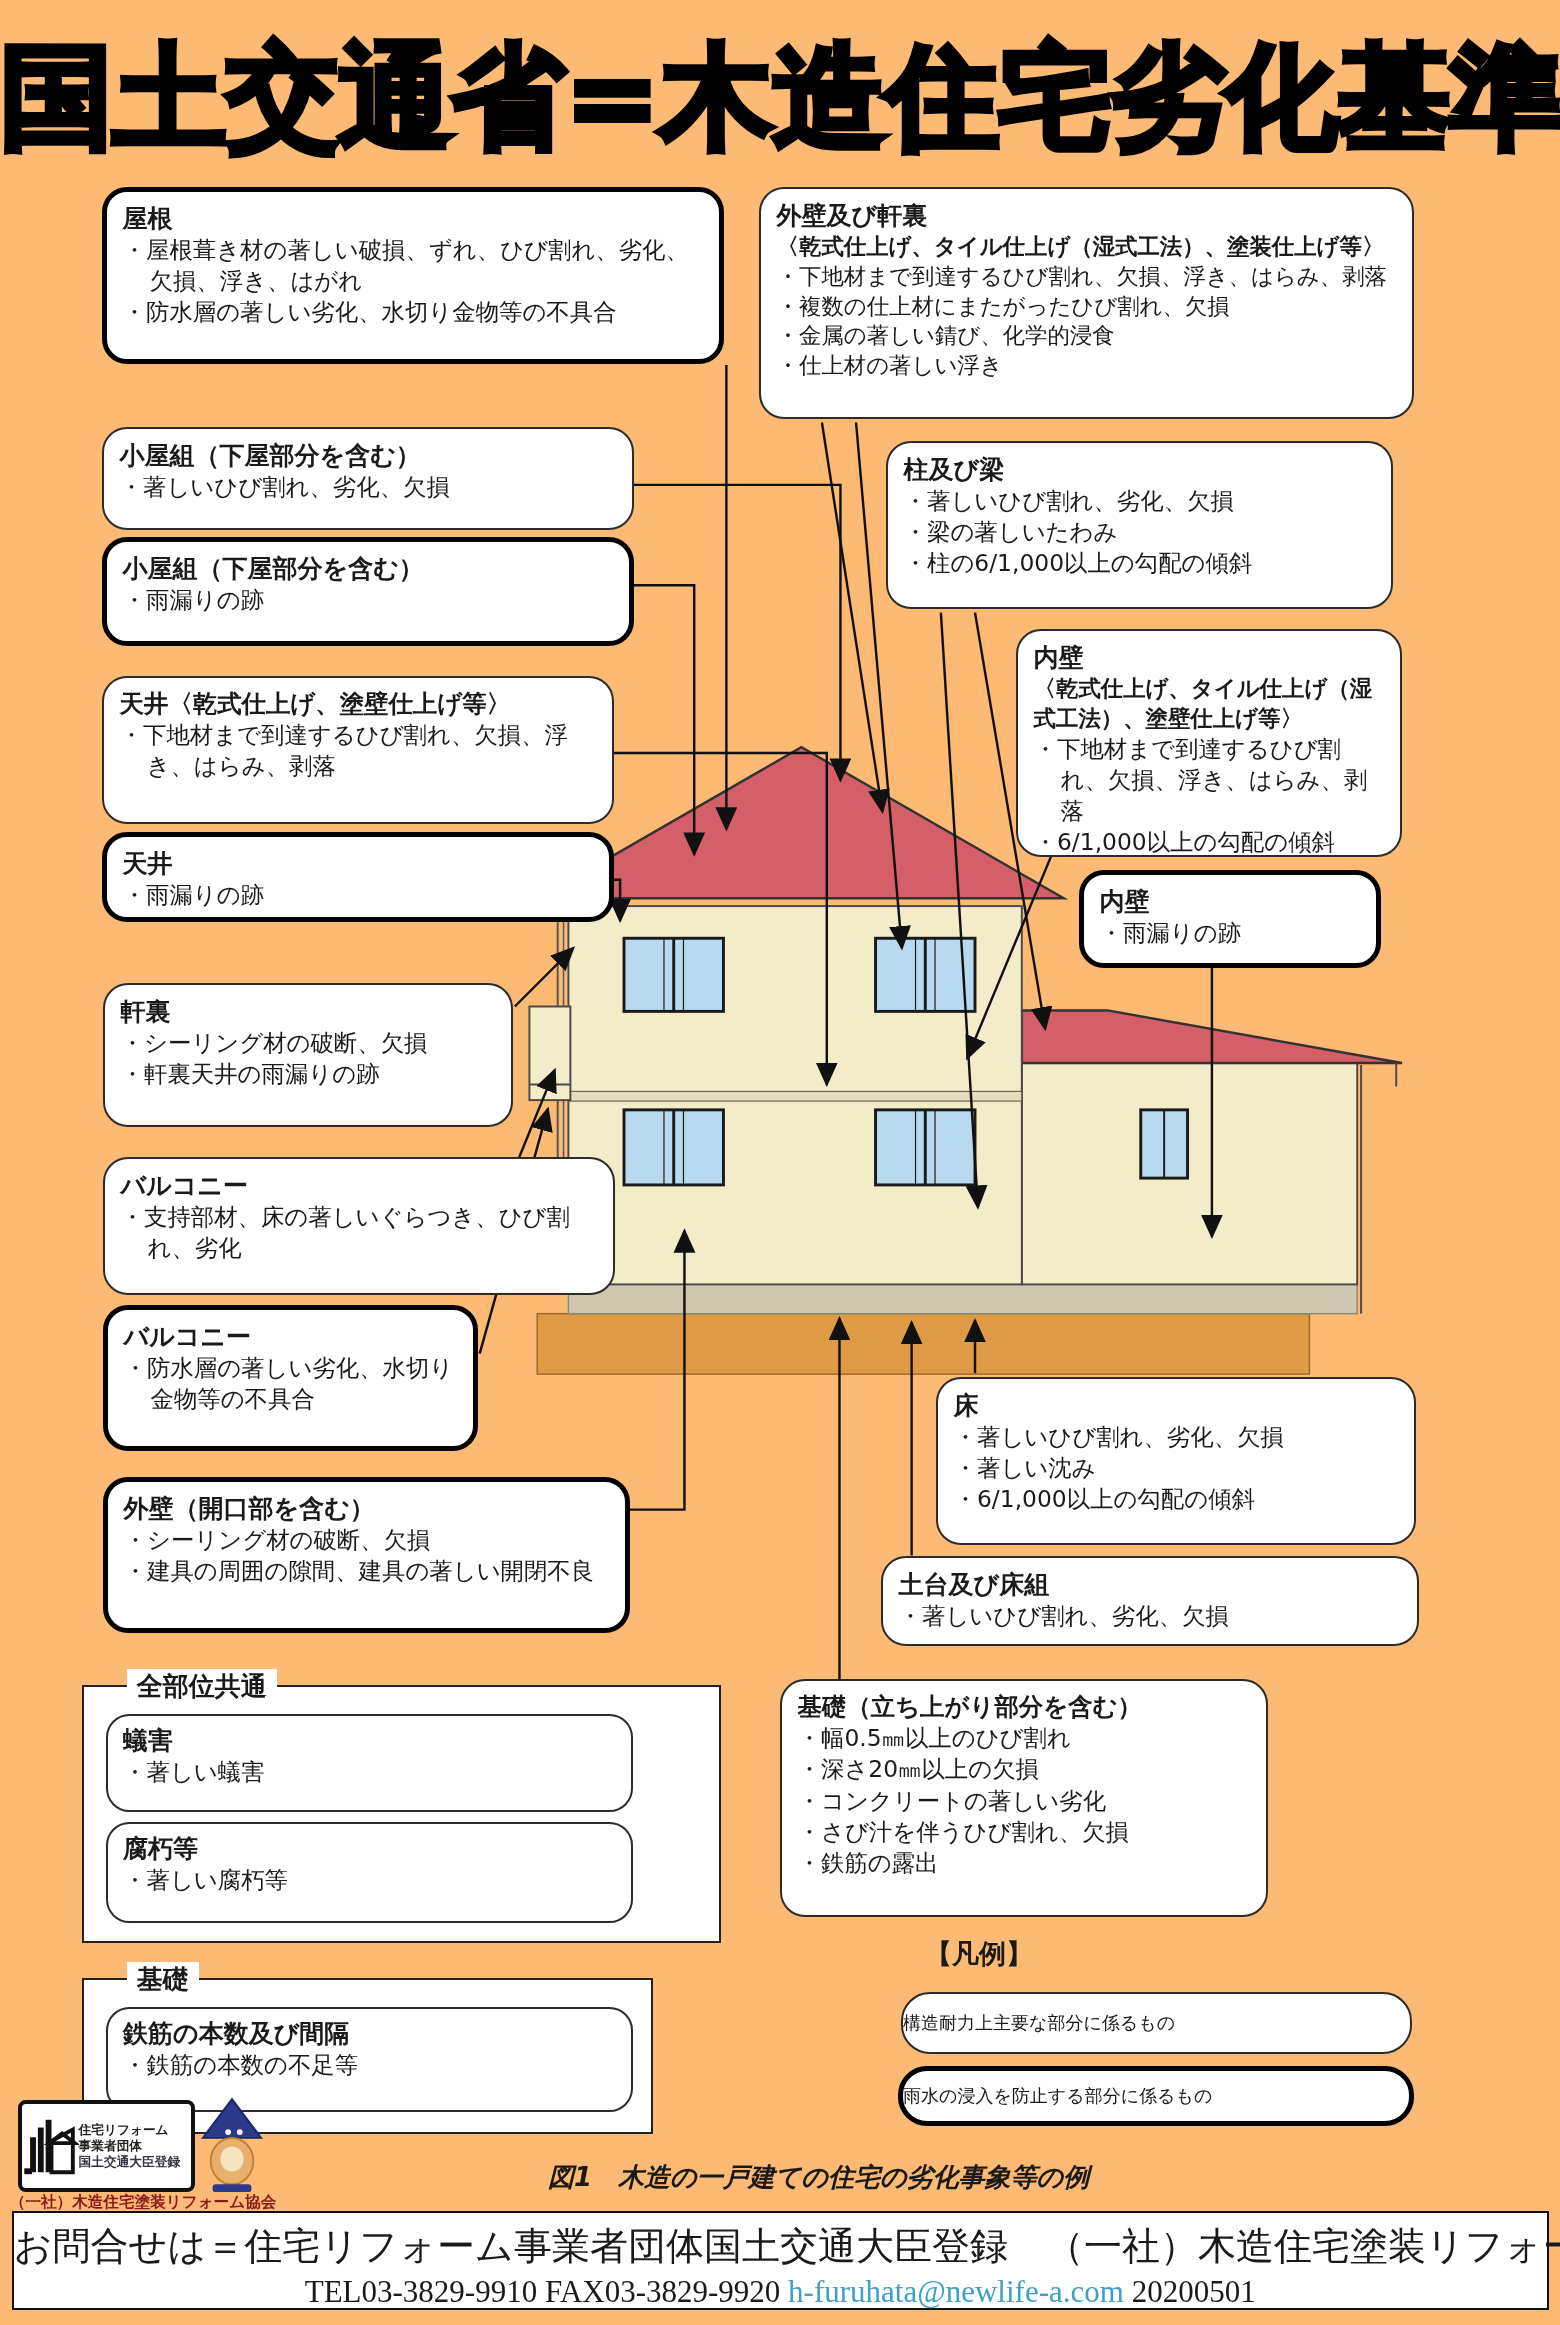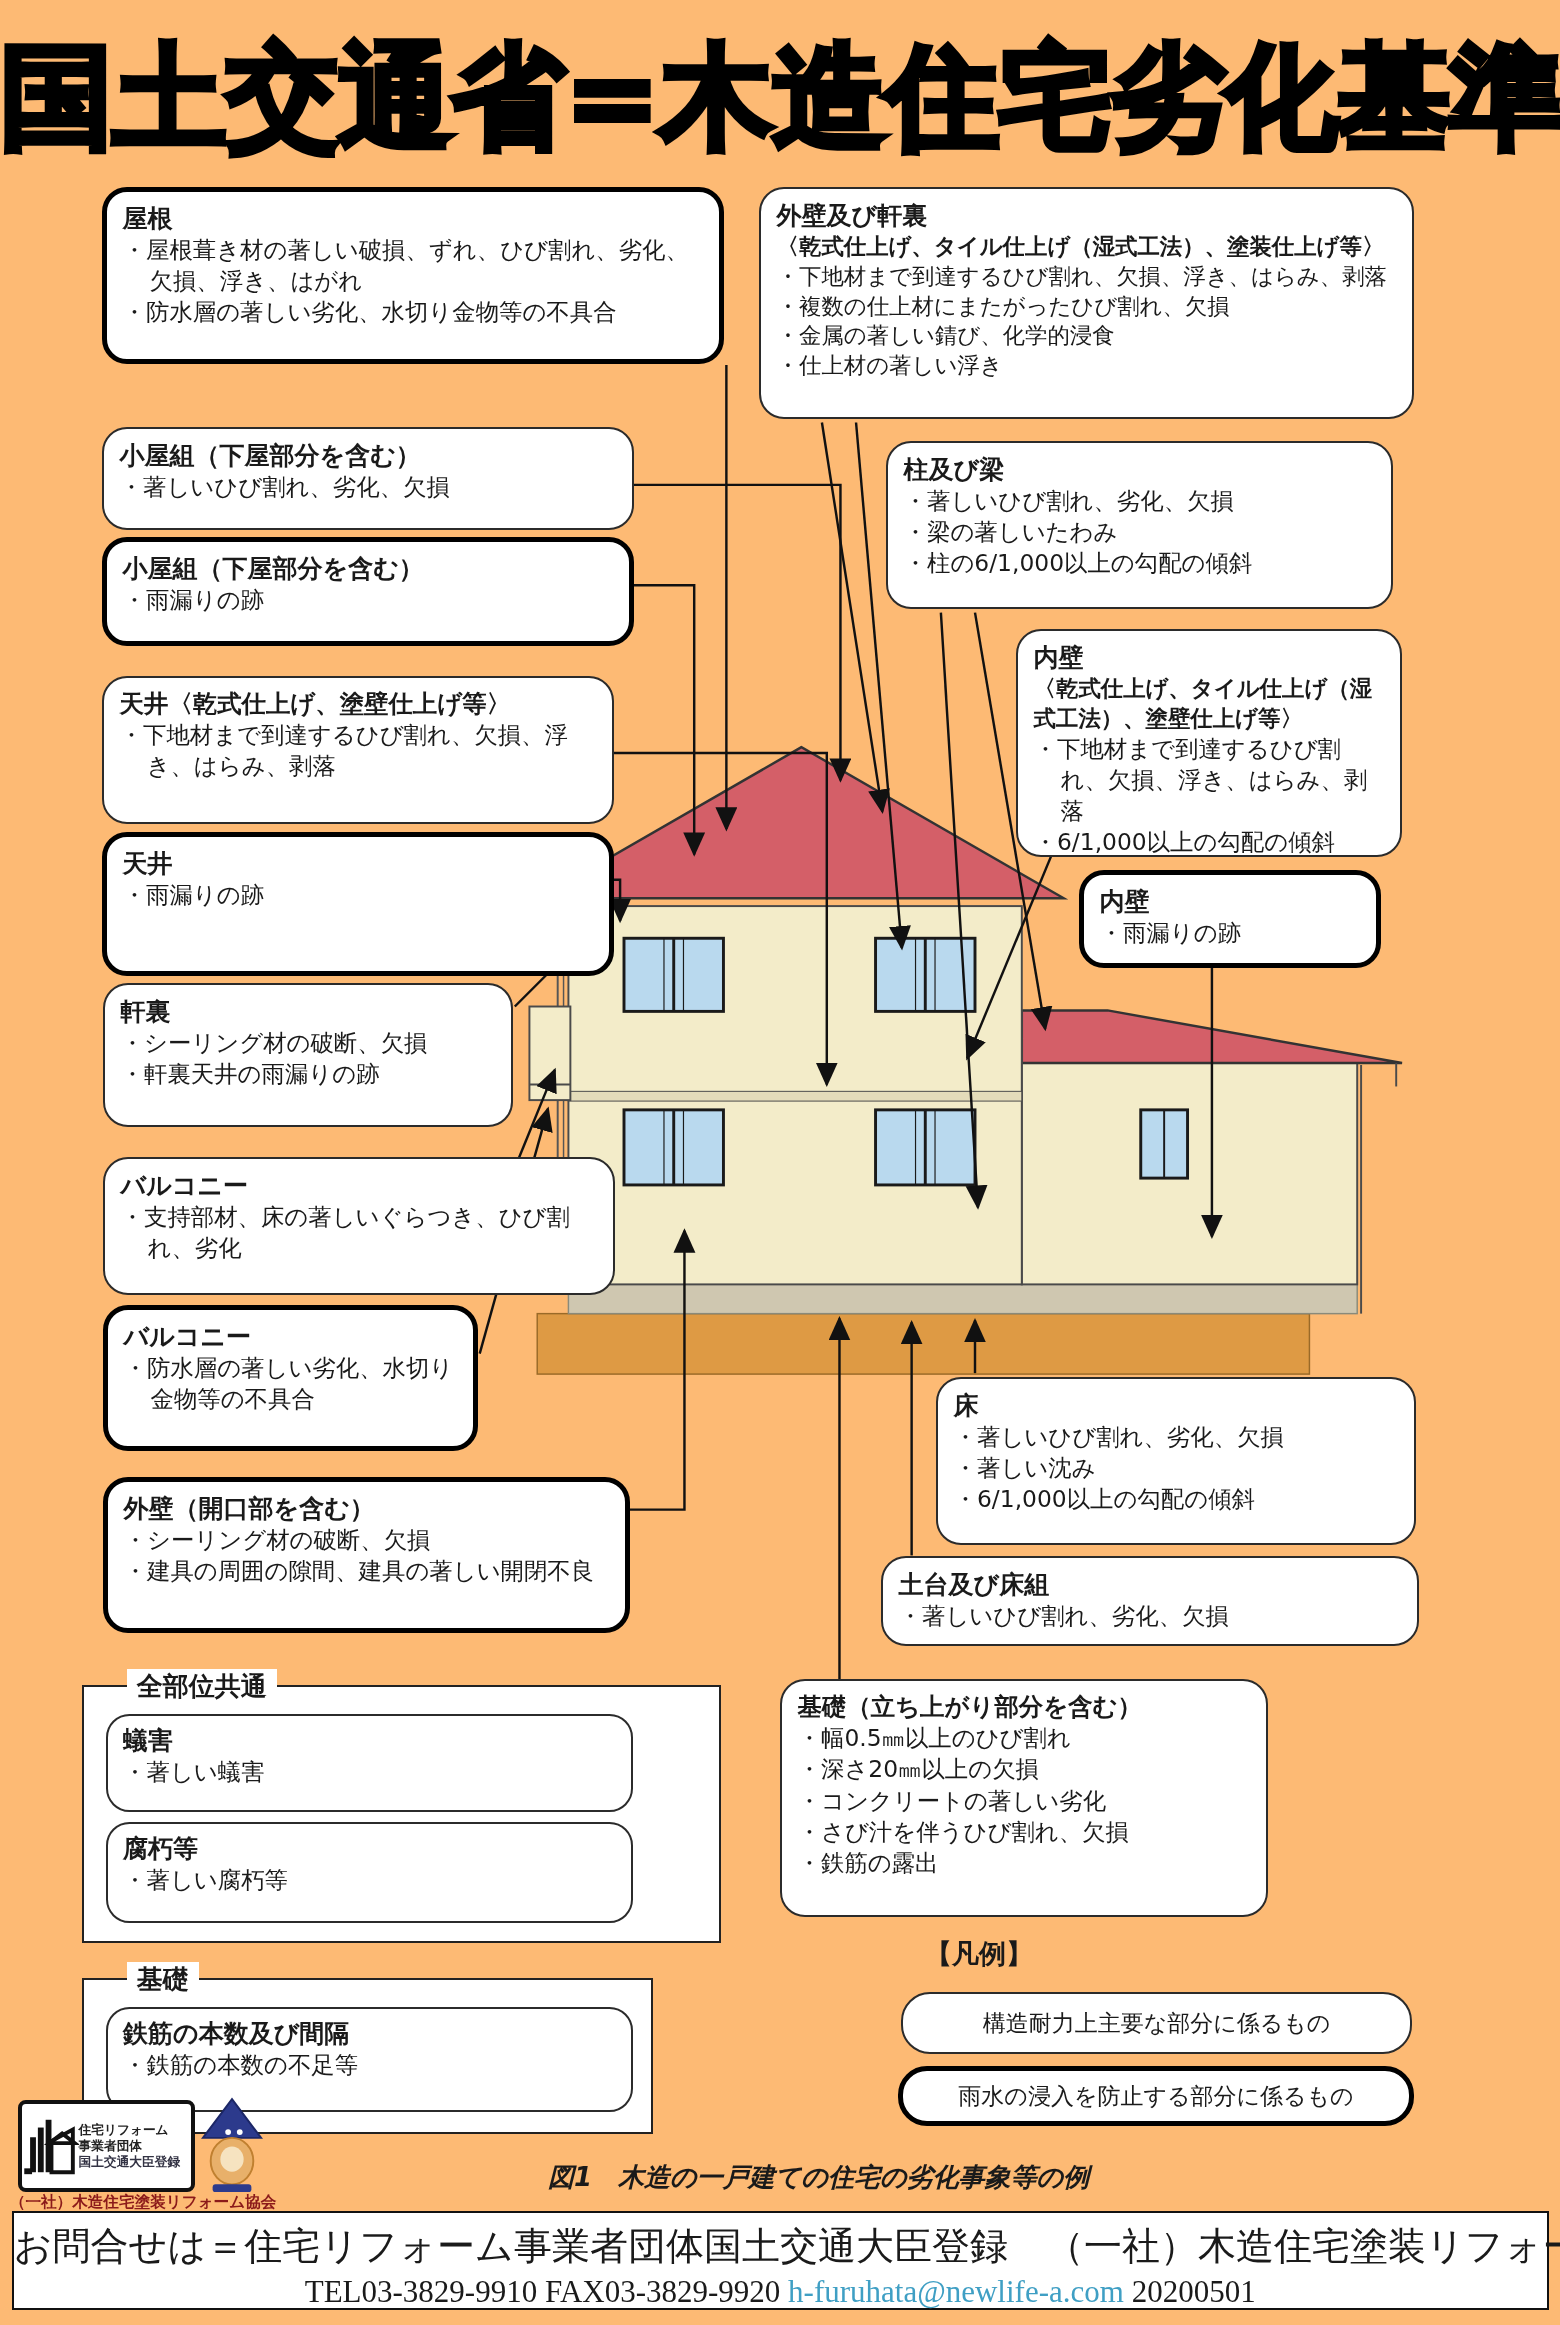--- a/index.html
+++ b/index.html
@@ -16,21 +16,21 @@
   .bs{font-weight:bold;font-size:22.4px;}
   .bl{padding-left:1.15em;text-indent:-1.15em;}
   .small-font{font-size:22.4px;}
   .group{position:absolute;border:2.9px solid #222;background:#fff;box-sizing:border-box;z-index:2;}
   .group-label{position:absolute;top:-17.6px;left:43px;background:#fff;padding:0 9.8px;
         font-weight:bold;font-size:26px;}
   .inner-box{position:absolute;background:#fff;border:2.4px solid #2b2b2b;border-radius:23.4px;
         padding:7.8px 15.6px;box-sizing:border-box;font-size:23.4px;line-height:1.33;}
   .legend-title{position:absolute;font-weight:bold;font-size:27px;z-index:2;}
   .legend-box{position:absolute;background:#fff;border:2.4px solid #2b2b2b;border-radius:29px;
-        display:flex;align-items:center;justify-content:center;font-size:23px;
+        display:flex;align-items:center;justify-content:flex-start;font-size:18px;
         box-sizing:border-box;z-index:2;font-family:Liberation Mono, monospace;}
   .legend-box.thick{border-width:5.4px;border-color:#000;}
   .fig-caption{position:absolute;font-weight:bold;font-size:26px;z-index:2;}
   .contact{position:absolute;left:11.7px;top:2211px;width:1537px;height:99px;
         border:2.4px solid #111;box-sizing:border-box;background:#fff;z-index:3;
         font-family:"Liberation Serif","DejaVu Serif",serif;text-align:center;}
   .contact-l1{margin-top:7.8px;font-size:38px;white-space:nowrap;}
   .contact-l2{margin-top:2px;font-size:31px;white-space:nowrap;}
   .badge{position:absolute;left:17.6px;top:2100px;width:177px;height:92px;border:4.9px solid #111;
         border-radius:7.8px;box-sizing:border-box;background:#fff;z-index:4;display:flex;align-items:center;}
@@ -140,21 +140,21 @@
   <div class="callout thick" style="left:102px;top:537px;width:532px;height:109px;">
     <div class="bt">小屋組（下屋部分を含む）</div>
     <div class="bl">・雨漏りの跡</div>
   </div>
 
   <div class="callout" style="left:102px;top:676px;width:512px;height:148px;">
     <div class="bt" style="font-size:24.4px;">天井〈乾式仕上げ、塗壁仕上げ等〉</div>
     <div class="bl">・下地材まで到達するひび割れ、欠損、浮き、はらみ、剥落</div>
   </div>
 
-  <div class="callout thick" style="left:102px;top:832px;width:512px;height:144px;">
+  <div class="callout thick" style="left:102px;top:832px;width:512px;height:90px;">
     <div class="bt">天井</div>
     <div class="bl">・雨漏りの跡</div>
   </div>
 
   <div class="callout" style="left:103px;top:983px;width:410px;height:144px;">
     <div class="bt">軒裏</div>
     <div class="bl">・シーリング材の破断、欠損</div>
     <div class="bl">・軒裏天井の雨漏りの跡</div>
   </div>
 

